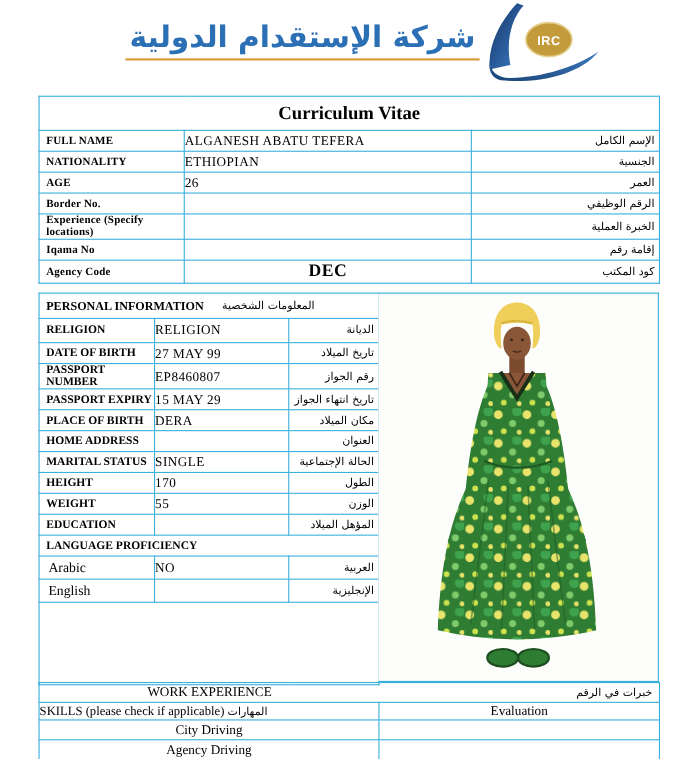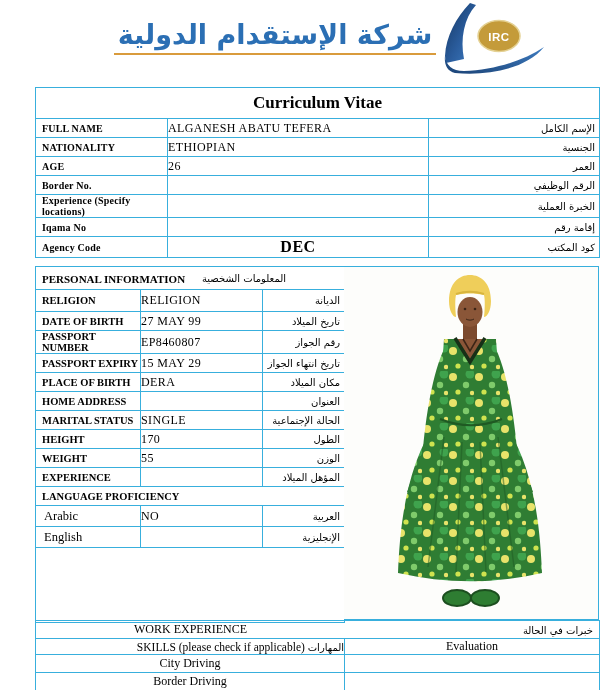--- a/index.html
+++ b/index.html
@@ -44,21 +44,21 @@
   .photo-cell { position:absolute; left:344px; top:266px; width:255px; height:354px;
                 border:1px solid #38AFDD; border-left:none; background:#fdfdfb; }
 
   
   .work-table { position:absolute; left:35px; top:620px; width:564px; }
   .we-row { position:relative; height:17px; }
   .we-en { position:absolute; left:0; top:0; width:309px; height:100%;
            display:flex; align-items:center; justify-content:center; font-size:12px; }
   .we-ar { position:absolute; right:6px; top:50%; transform:translateY(-50%);
            direction:rtl; font-size:10px; font-family:"DejaVu Sans",sans-serif; }
-  .skills-hd { text-align:right; font-size:11.5px; }
+  .skills-hd { text-align:left; font-size:11.5px; }
   .skills-hd .ar-inline { font-family:"DejaVu Sans",sans-serif; font-size:10px; direction:rtl; }
   .eval-hd { text-align:center; font-size:12px; }
   .skill { text-align:center; font-size:12px; }
 </style>
 </head>
 <body>
 
 <div class="page">
 
   <div class="brand">
@@ -184,21 +184,21 @@
       <td class="lbl2">HEIGHT</td>
       <td class="val">170</td>
       <td class="ar">الطول</td>
     </tr>
     <tr class="h19">
       <td class="lbl2">WEIGHT</td>
       <td class="val">55</td>
       <td class="ar">الوزن</td>
     </tr>
     <tr class="h19">
-      <td class="lbl2">EXPERIENCE</td>
+      <td class="lbl2">EDUCATION</td>
       <td class="val"></td>
       <td class="ar">المؤهل الميلاد</td>
     </tr>
     <tr class="h19">
           <td colspan="3" class="lbl2">LANGUAGE PROFICIENCY</td>
         </tr>
     <tr class="h21">
       <td class="lang">Arabic</td>
       <td class="val">NO</td>
       <td class="ar">العربية</td>
@@ -270,36 +270,36 @@
   <table class="work-table">
     <colgroup>
         <col style="width:309px">
         <col style="width:255px">
       </colgroup>
     <tbody>
         <tr>
           <td colspan="2" style="height:17px">
       <div class="we-row">
         <span class="we-en">WORK EXPERIENCE</span>
-        <span class="we-ar">خبرات في الحالة</span>
+        <span class="we-ar">خبرات في الرقم</span>
       </div>
     </td>
         </tr>
     <tr class="h14">
       <td class="skills-hd">
         <span>SKILLS (please check if applicable)</span>
         <span class="ar-inline">المهارات</span>
       </td>
       <td class="eval-hd">Evaluation</td>
     </tr>
     <tr class="h18">
       <td class="skill">City Driving</td>
       <td></td>
     </tr>
     <tr class="h18">
-      <td class="skill">Border Driving</td>
+      <td class="skill">Agency Driving</td>
       <td></td>
     </tr>
 
   </tbody>
     </table>
 
 </div>
 
 </body></html>

